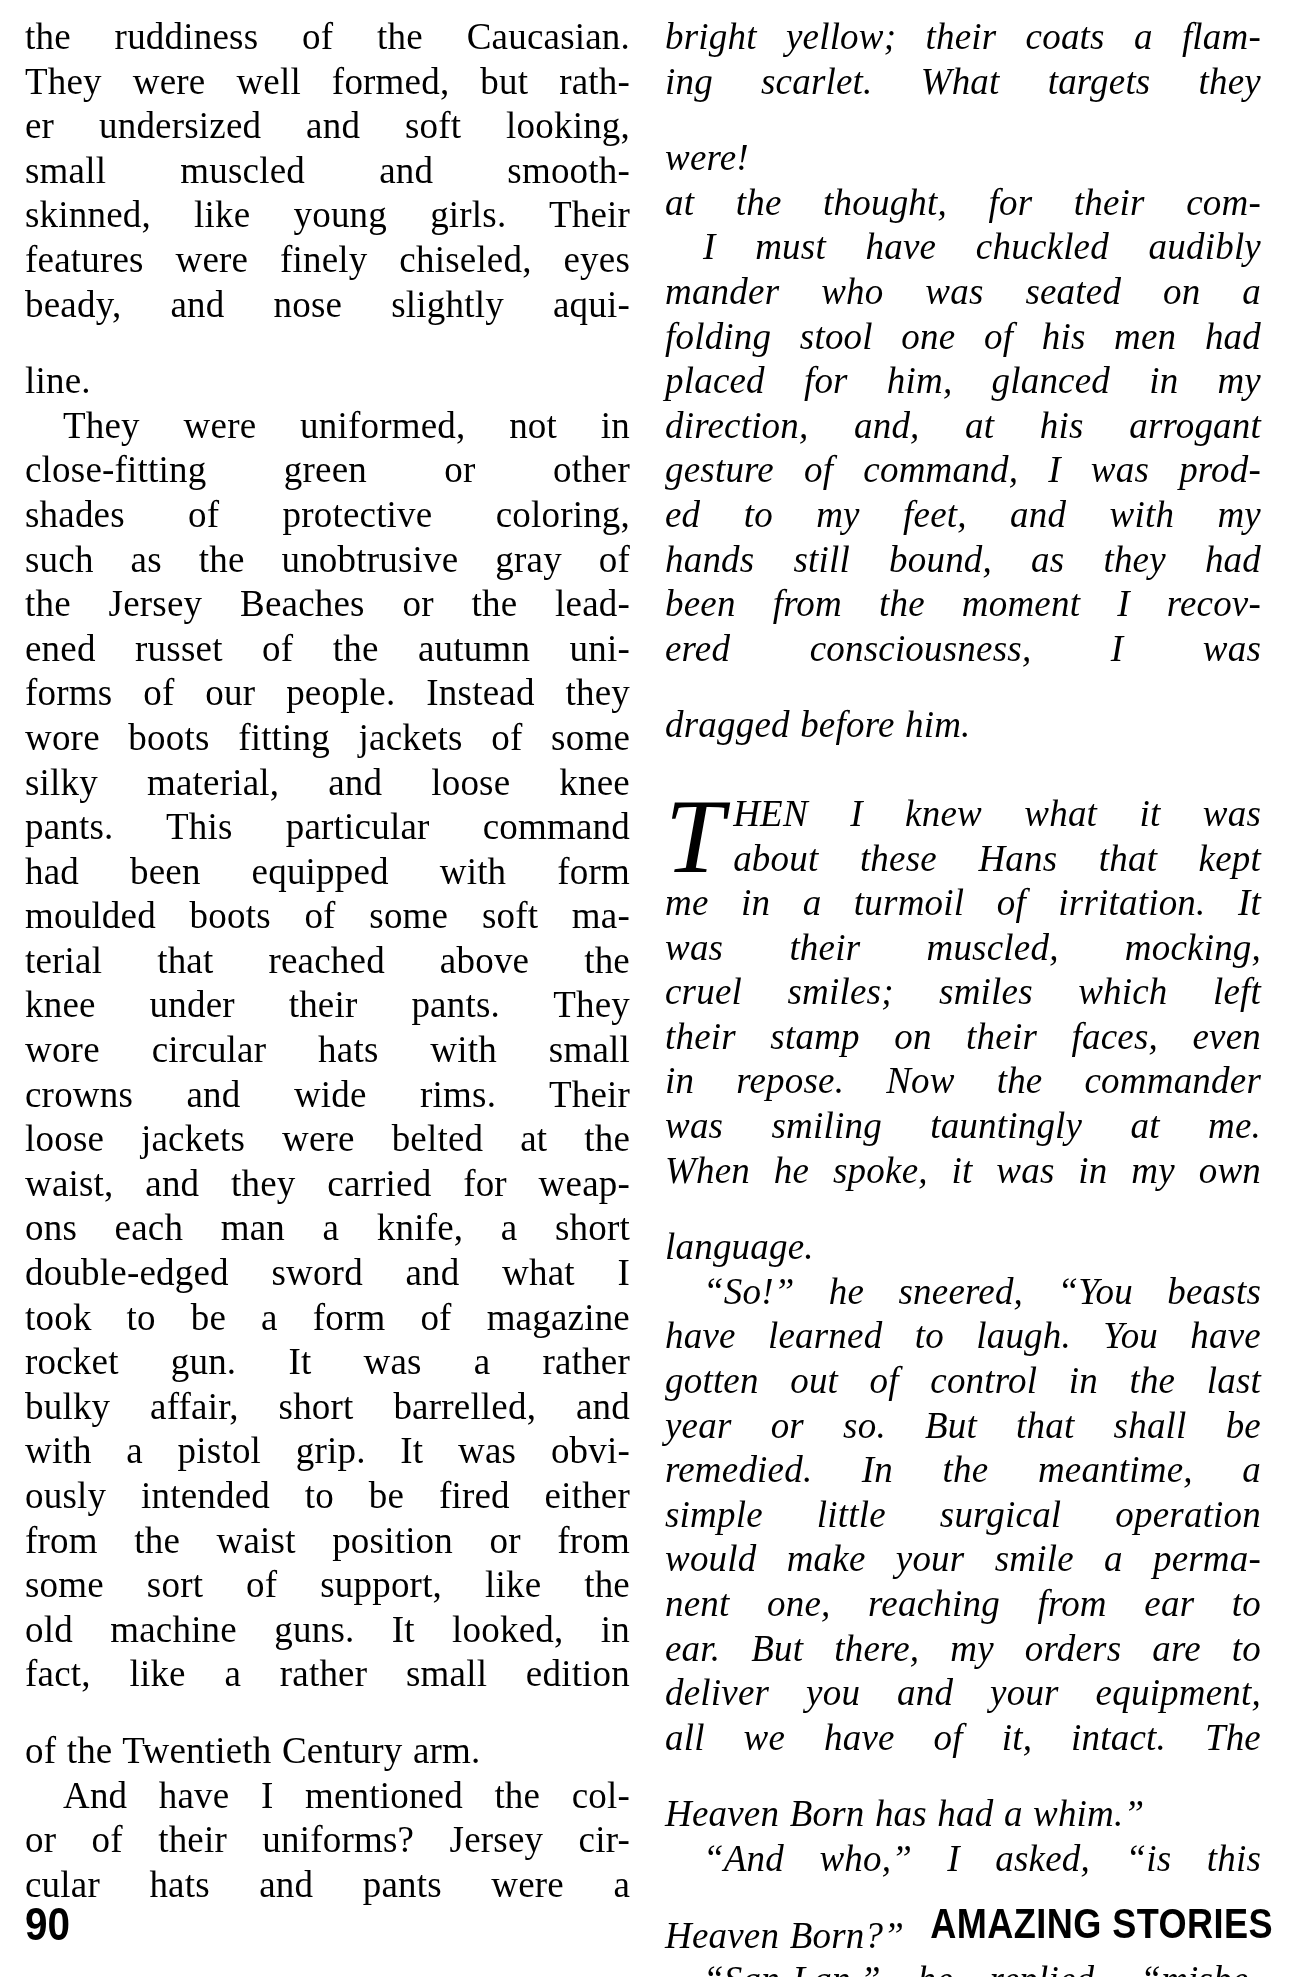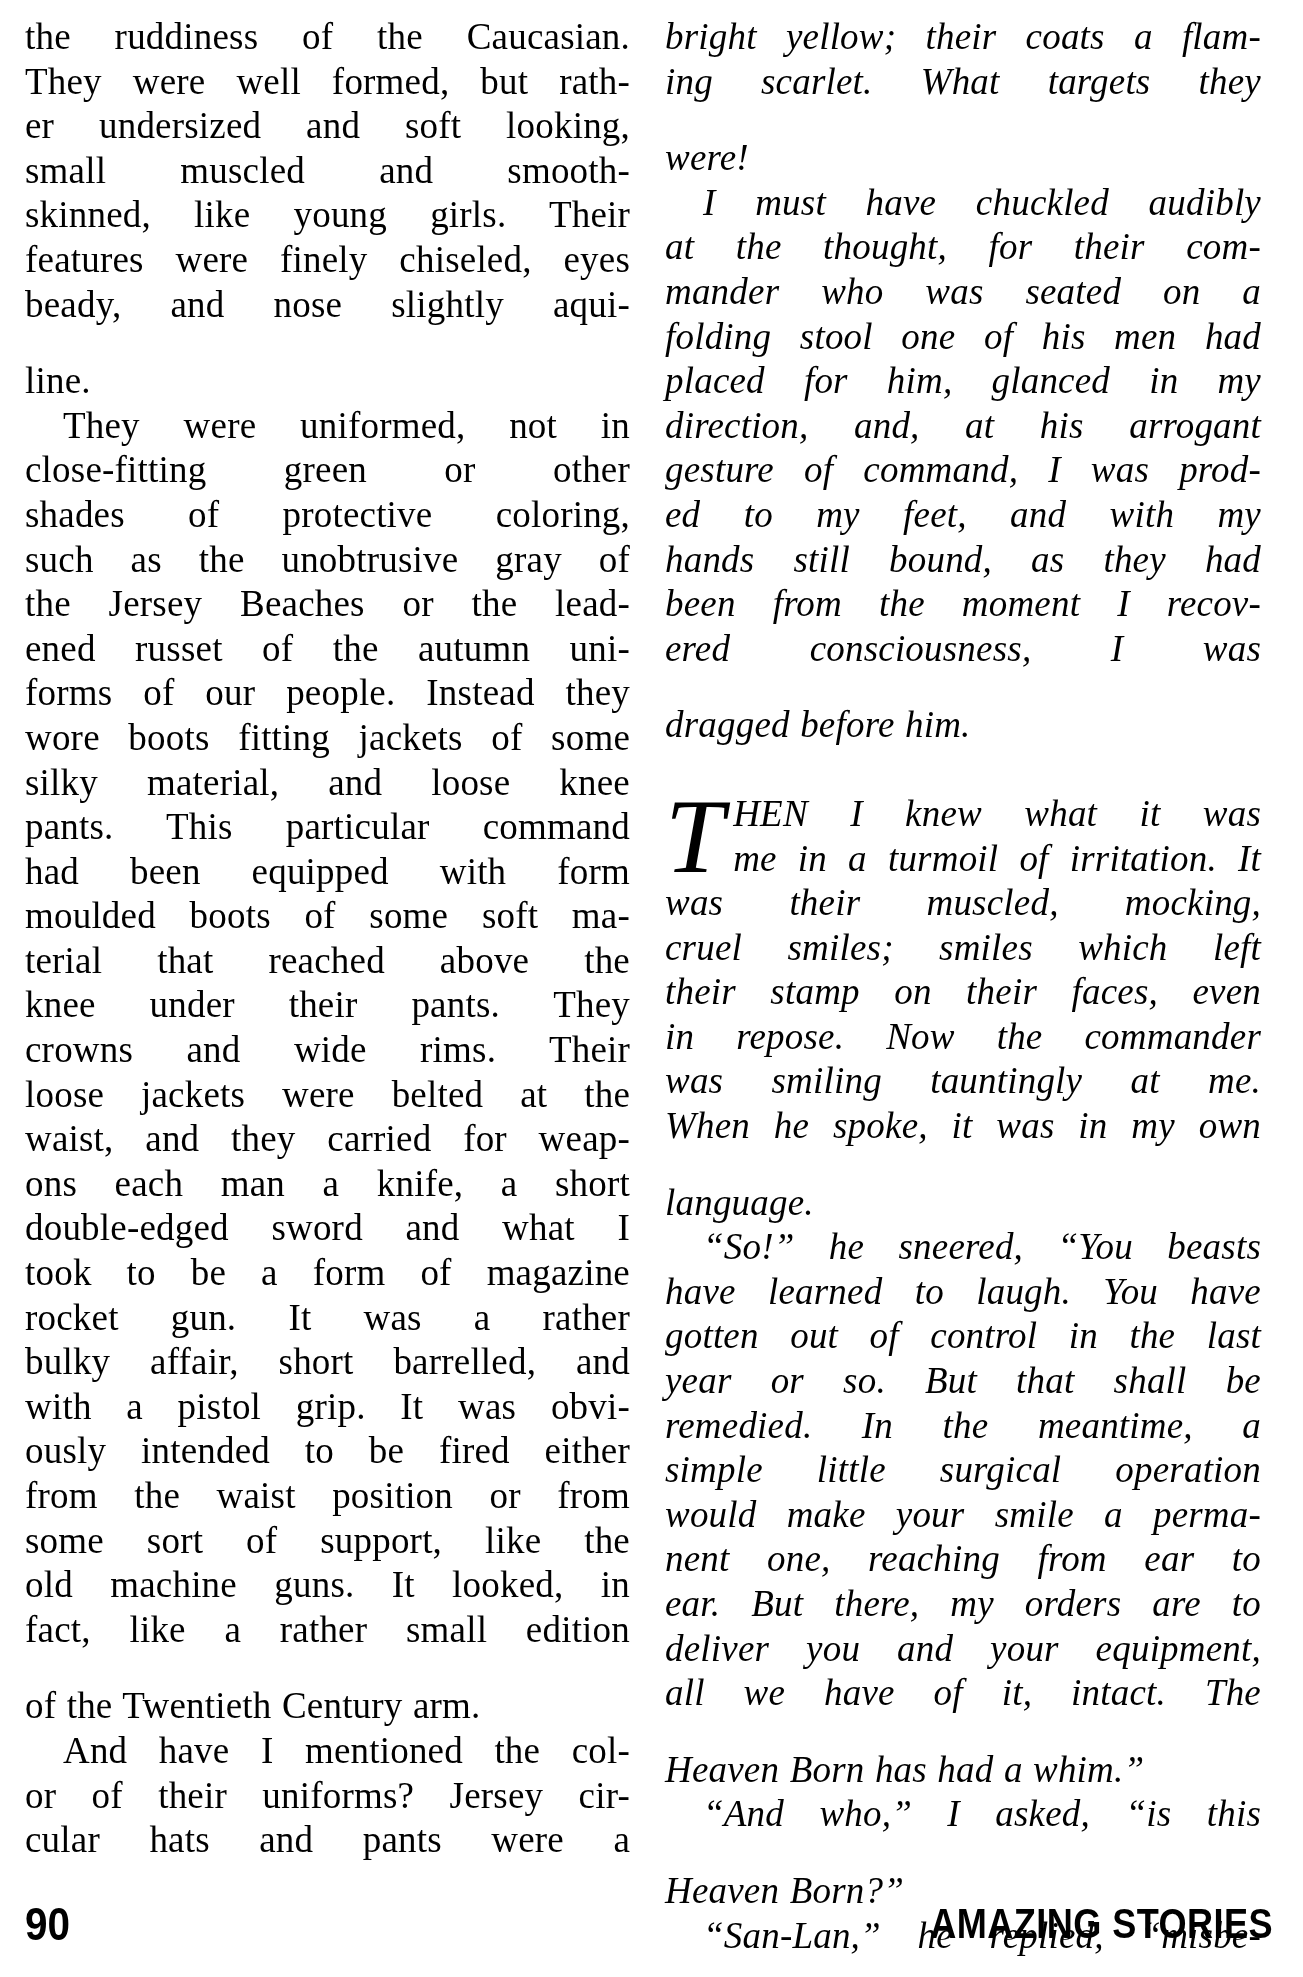--- a/index.html
+++ b/index.html
@@ -89,20 +89,21 @@
         <div class="ln">the Jersey Beaches or the lead-</div>
         <div class="ln">ened russet of the autumn uni-</div>
         <div class="ln">forms of our people. Instead they</div>
         <div class="ln">wore boots fitting jackets of some</div>
         <div class="ln">silky material, and loose knee</div>
         <div class="ln">pants. This particular command</div>
         <div class="ln">had been equipped with form</div>
         <div class="ln">moulded boots of some soft ma-</div>
         <div class="ln">terial that reached above the</div>
         <div class="ln">knee under their pants. They</div>
+        <div class="ln">wore circular hats with small</div>
         <div class="ln">crowns and wide rims. Their</div>
         <div class="ln">loose jackets were belted at the</div>
         <div class="ln">waist, and they carried for weap-</div>
         <div class="ln">ons each man a knife, a short</div>
         <div class="ln">double-edged sword and what I</div>
         <div class="ln">took to be a form of magazine</div>
         <div class="ln">rocket gun. It was a rather</div>
         <div class="ln">bulky affair, short barrelled, and</div>
         <div class="ln">with a pistol grip. It was obvi-</div>
         <div class="ln">ously intended to be fired either</div>
@@ -112,33 +113,33 @@
         <div class="ln">fact, like a rather small edition</div>
         <div class="ln end">of the Twentieth Century arm.</div>
         <div class="ln ind">And have I mentioned the col-</div>
         <div class="ln">or of their uniforms? Jersey cir-</div>
         <div class="ln">cular hats and pants were a</div>
       </div>
     <div class="col col-right" id="col-right">
         <div class="ln">bright yellow; their coats a flam-</div>
         <div class="ln">ing scarlet. What targets they</div>
         <div class="ln end">were!</div>
+        <div class="ln">at the thought, for their com-</div>
         <div class="ln ind">I must have chuckled audibly</div>
-        <div class="ln">at the thought, for their com-</div>
         <div class="ln">mander who was seated on a</div>
         <div class="ln">folding stool one of his men had</div>
         <div class="ln">placed for him, glanced in my</div>
         <div class="ln">direction, and, at his arrogant</div>
         <div class="ln">gesture of command, I was prod-</div>
         <div class="ln">ed to my feet, and with my</div>
         <div class="ln">hands still bound, as they had</div>
         <div class="ln">been from the moment I recov-</div>
         <div class="ln">ered consciousness, I was</div>
         <div class="ln end">dragged before him.</div>
-        <div class="ln gap dropblock"><span class="dc">T</span><span>HEN I knew what it was</span><br></div>
+        <div class="ln gap dropblock"><span class="dc">T</span><span>HEN I knew what it was</span><br><span>about these Hans that kept</span></div>
         <div class="ln">me in a turmoil of irritation. It</div>
         <div class="ln">was their muscled, mocking,</div>
         <div class="ln">cruel smiles; smiles which left</div>
         <div class="ln">their stamp on their faces, even</div>
         <div class="ln">in repose. Now the commander</div>
         <div class="ln">was smiling tauntingly at me.</div>
         <div class="ln">When he spoke, it was in my own</div>
         <div class="ln end">language.</div>
         <div class="ln ind">“So!” he sneered, “You beasts</div>
         <div class="ln">have learned to laugh. You have</div>

